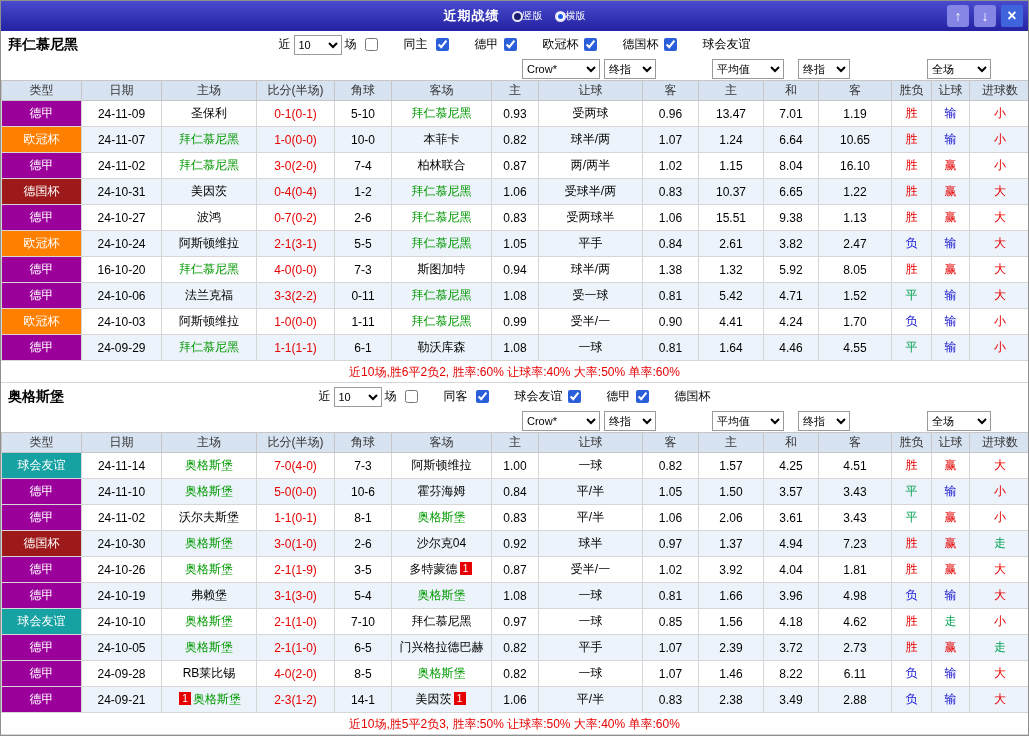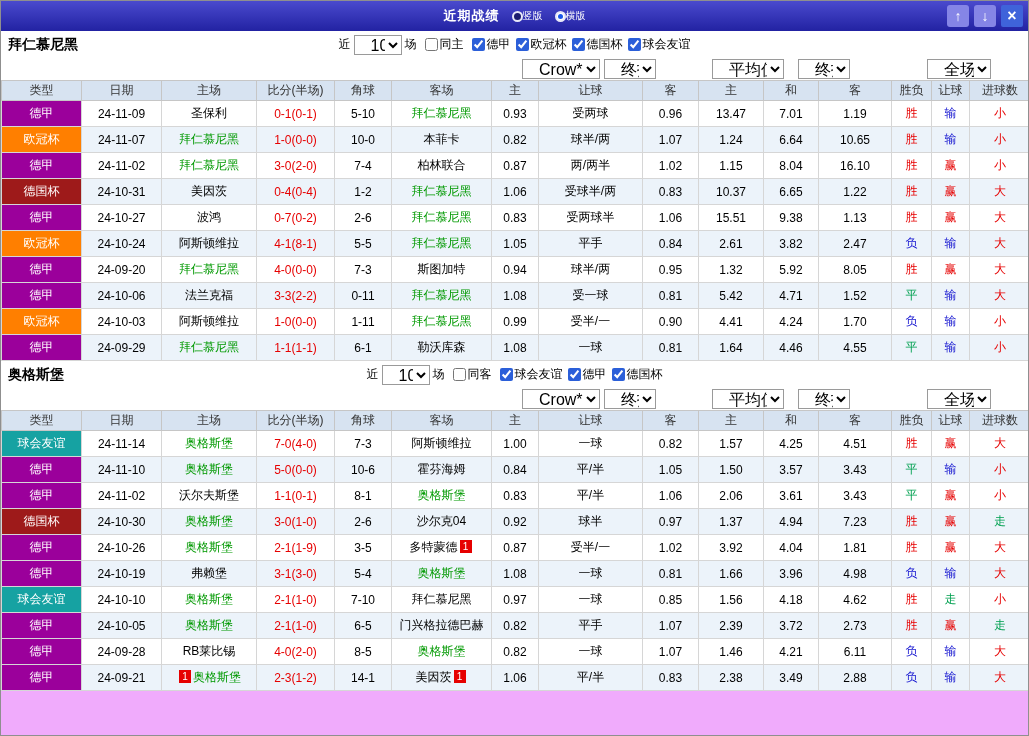--- a/index.html
+++ b/index.html
@@ -22,23 +22,23 @@
   .radio.sel::after { content:""; width:5px; height:5px; border-radius:50%; background:#1a56e8; }
   .tb-buttons { position:absolute; right:5px; top:4px; display:flex; gap:5px; }
   .tb-btn { width:22px; height:22px; border-radius:3px; background:#8585e6; color:#fff;
             display:flex; align-items:center; justify-content:center; font-size:14px; cursor:pointer; }
   .tb-btn.close { background:#3f63da; border-radius:2px; font-size:16px; font-weight:bold; }
 
   
   .section-header { height:27px; position:relative; display:flex; align-items:center; background:#fff; }
   .team-name { position:absolute; left:7px; font-size:14px; font-weight:bold; color:#000; }
   .filter { margin:0 auto; display:flex; align-items:center; gap:3px; color:#000; }
-  select { font-size:16px; height:20px; font-family:inherit; border:1px solid #9a9a9a; background:#fff;padding-left:12px; }
+  select { font-size:11px; height:20px; font-family:inherit; border:1px solid #9a9a9a; background:#fff; }
   .filter select.count { width:48px; }
-  .chk { display:inline-flex; align-items:center; margin-left:5px; cursor:pointer; }
+  .chk { display:inline-flex; align-items:center; margin-left:5px; cursor:pointer;gap:24px; }
   .chk input { width:13px; height:13px; margin-right:2px; accent-color:#2b5fd9; }
   .league-filters { display:inline-flex; align-items:center; }
 
   .selects-row { height:22px; position:relative; background:#fff; }
   .selects-row select { position:absolute; top:1px; }
   .s-company { left:521px; width:78px; }
   .s-final1  { left:603px; width:52px; }
   .s-avg     { left:711px; width:72px; }
   .s-final2  { left:797px; width:52px; }
   .s-scope   { left:926px; width:64px; }
@@ -245,43 +245,43 @@
             <td>9.38</td>
             <td>1.13</td>
             <td class="res" style="color: rgb(230, 0, 0);">胜</td>
             <td class="res" style="color: rgb(230, 0, 0);">赢</td>
             <td class="res" style="color: rgb(230, 0, 0);">大</td>
           </tr>
           <tr class="alt">
             <td class="league" style="background: rgb(255, 127, 0);">欧冠杯</td>
             <td>24-10-24</td>
             <td><span>阿斯顿维拉</span></td>
-            <td class="score">4-1(8-1)</td>
+            <td class="score">2-1(3-1)</td>
             <td>5-5</td>
             <td><span class="self">拜仁慕尼黑</span></td>
             <td>1.05</td>
             <td>平手</td>
             <td>0.84</td>
             <td>2.61</td>
             <td>3.82</td>
             <td>2.47</td>
             <td class="res" style="color: rgb(21, 21, 208);">负</td>
             <td class="res" style="color: rgb(21, 21, 208);">输</td>
             <td class="res" style="color: rgb(230, 0, 0);">大</td>
           </tr>
           <tr>
             <td class="league" style="background: rgb(155, 0, 155);">德甲</td>
-            <td>24-09-20</td>
+            <td>16-10-20</td>
             <td><span class="self">拜仁慕尼黑</span></td>
             <td class="score">4-0(0-0)</td>
             <td>7-3</td>
             <td><span>斯图加特</span></td>
             <td>0.94</td>
             <td>球半/两</td>
-            <td>0.95</td>
+            <td>1.38</td>
             <td>1.32</td>
             <td>5.92</td>
             <td>8.05</td>
             <td class="res" style="color: rgb(230, 0, 0);">胜</td>
             <td class="res" style="color: rgb(230, 0, 0);">赢</td>
             <td class="res" style="color: rgb(230, 0, 0);">大</td>
           </tr>
           <tr class="alt">
             <td class="league" style="background: rgb(155, 0, 155);">德甲</td>
             <td>24-10-06</td>
@@ -328,20 +328,21 @@
             <td>0.81</td>
             <td>1.64</td>
             <td>4.46</td>
             <td>4.55</td>
             <td class="res" style="color: rgb(0, 160, 80);">平</td>
             <td class="res" style="color: rgb(21, 21, 208);">输</td>
             <td class="res" style="color: rgb(230, 0, 0);">小</td>
           </tr>
         </tbody>
     </table>
+    <div class="summary">近10场,胜6平2负2, 胜率:60% 让球率:40% 大率:50% 单率:60%</div>
   </div>
 
   <div class="section" id="section-1">
     <div class="section-header">
       <span class="team-name">奥格斯堡</span>
       <div class="filter">
         <span>近</span>
         <select class="count"><option value="10">10</option></select>
         <span>场</span>
         <label class="chk">
@@ -549,21 +550,21 @@
             <td class="league" style="background: rgb(155, 0, 155);">德甲</td>
             <td>24-09-28</td>
             <td><span>RB莱比锡</span></td>
             <td class="score">4-0(2-0)</td>
             <td>8-5</td>
             <td><span class="self">奥格斯堡</span></td>
             <td>0.82</td>
             <td>一球</td>
             <td>1.07</td>
             <td>1.46</td>
-            <td>4.21</td>
+            <td>8.22</td>
             <td>6.11</td>
             <td class="res" style="color: rgb(21, 21, 208);">负</td>
             <td class="res" style="color: rgb(21, 21, 208);">输</td>
             <td class="res" style="color: rgb(230, 0, 0);">大</td>
           </tr>
           <tr class="alt">
             <td class="league" style="background: rgb(155, 0, 155);">德甲</td>
             <td>24-09-21</td>
             <td><span class="badge">1</span><span class="self">奥格斯堡</span></td>
             <td class="score">2-3(1-2)</td>
@@ -574,15 +575,16 @@
             <td>0.83</td>
             <td>2.38</td>
             <td>3.49</td>
             <td>2.88</td>
             <td class="res" style="color: rgb(21, 21, 208);">负</td>
             <td class="res" style="color: rgb(21, 21, 208);">输</td>
             <td class="res" style="color: rgb(230, 0, 0);">大</td>
           </tr>
         </tbody>
     </table>
+    <div class="summary">近10场,胜5平2负3, 胜率:50% 让球率:50% 大率:40% 单率:60%</div>
   </div>
 
 </div>
 
 </body></html>

